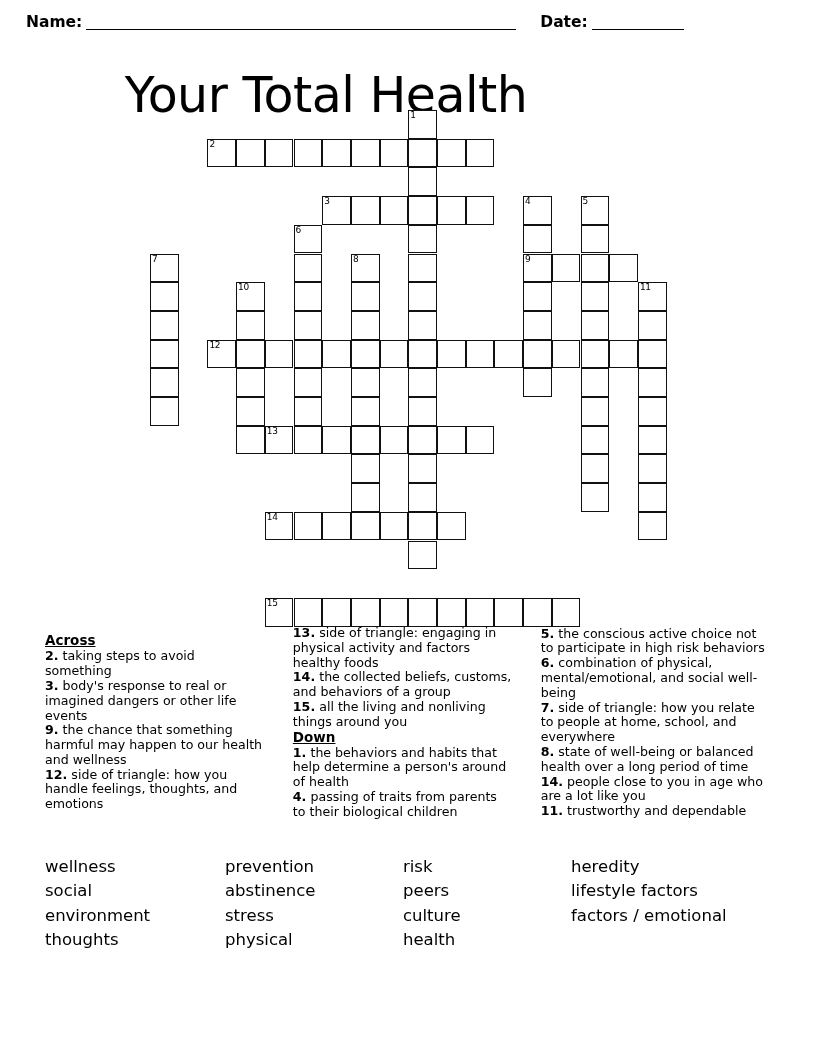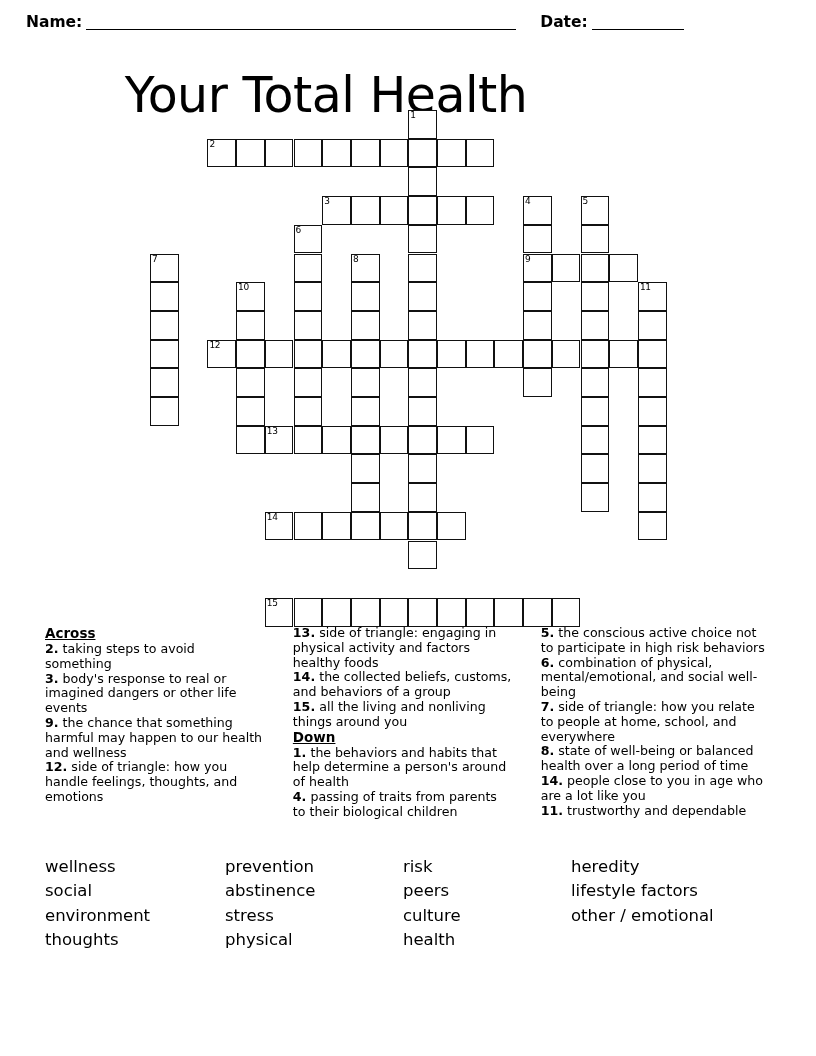--- a/index.html
+++ b/index.html
@@ -82,21 +82,21 @@
   }
 
   
   #clues {
     position: absolute;
     top: 626px;
     left: 45px;
     width: 726px;
     display: flex;
     gap: 17px;
-    align-items: flex-start;
+    align-items: center;
   }
   .clue-col { width: 242px; padding-right: 12px; }
   .clue-col.col2 { width: 242px; }
   .clue-col.col3 { width: 242px; padding-right: 0; }
   .section-head {
     font-size: 13.5px;
     font-weight: bold;
     text-decoration: underline;
     line-height: 1.18;
     margin: 0 0 0px 0;
@@ -337,19 +337,19 @@
       <div class="wb-word">prevention</div>
       <div class="wb-word">risk</div>
       <div class="wb-word">heredity</div>
       <div class="wb-word">social</div>
       <div class="wb-word">abstinence</div>
       <div class="wb-word">peers</div>
       <div class="wb-word">lifestyle factors</div>
       <div class="wb-word">environment</div>
       <div class="wb-word">stress</div>
       <div class="wb-word">culture</div>
-      <div class="wb-word">other / emotional</div>
+      <div class="wb-word">factors / emotional</div>
       <div class="wb-word">thoughts</div>
       <div class="wb-word">physical</div>
       <div class="wb-word">health</div>
       <div class="wb-word"></div>
     </div>
 </div>
 
 </body></html>

